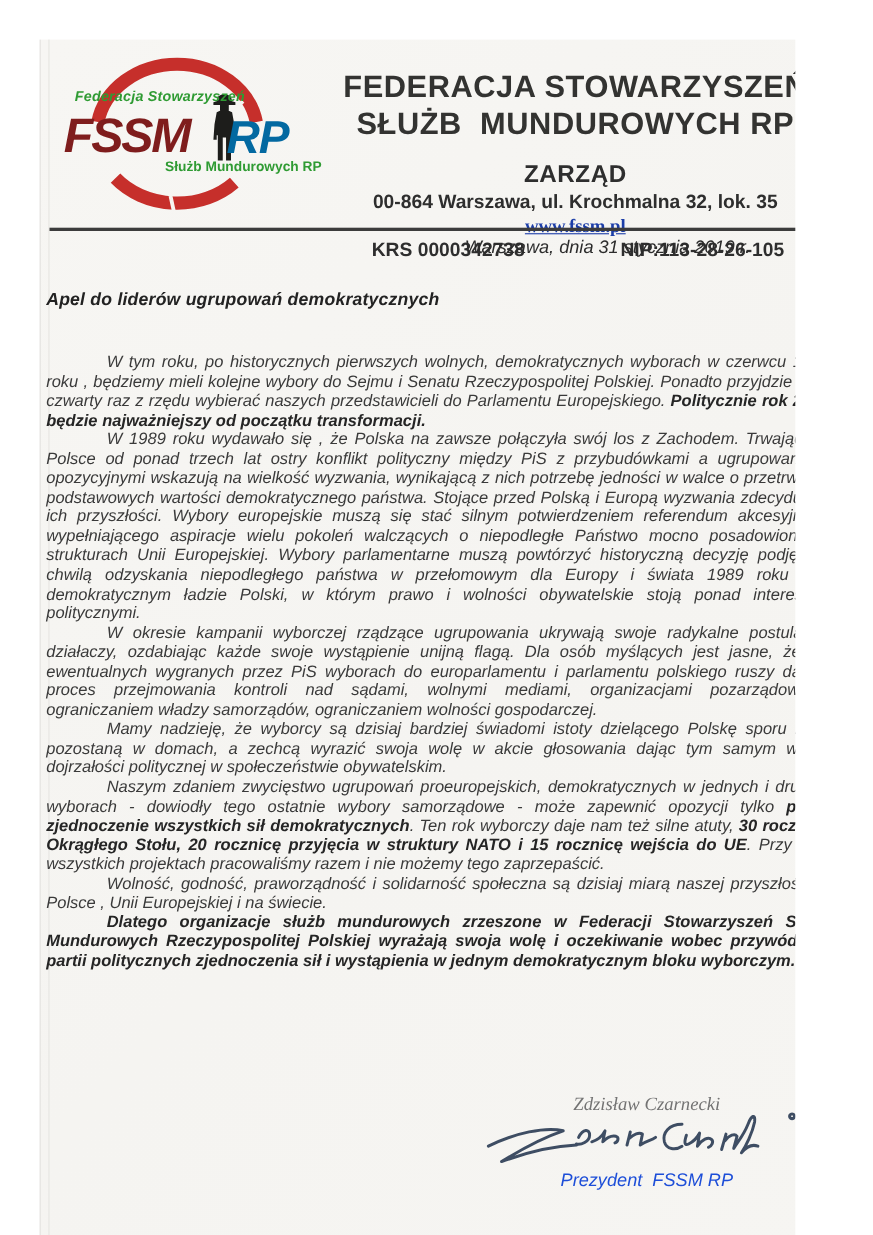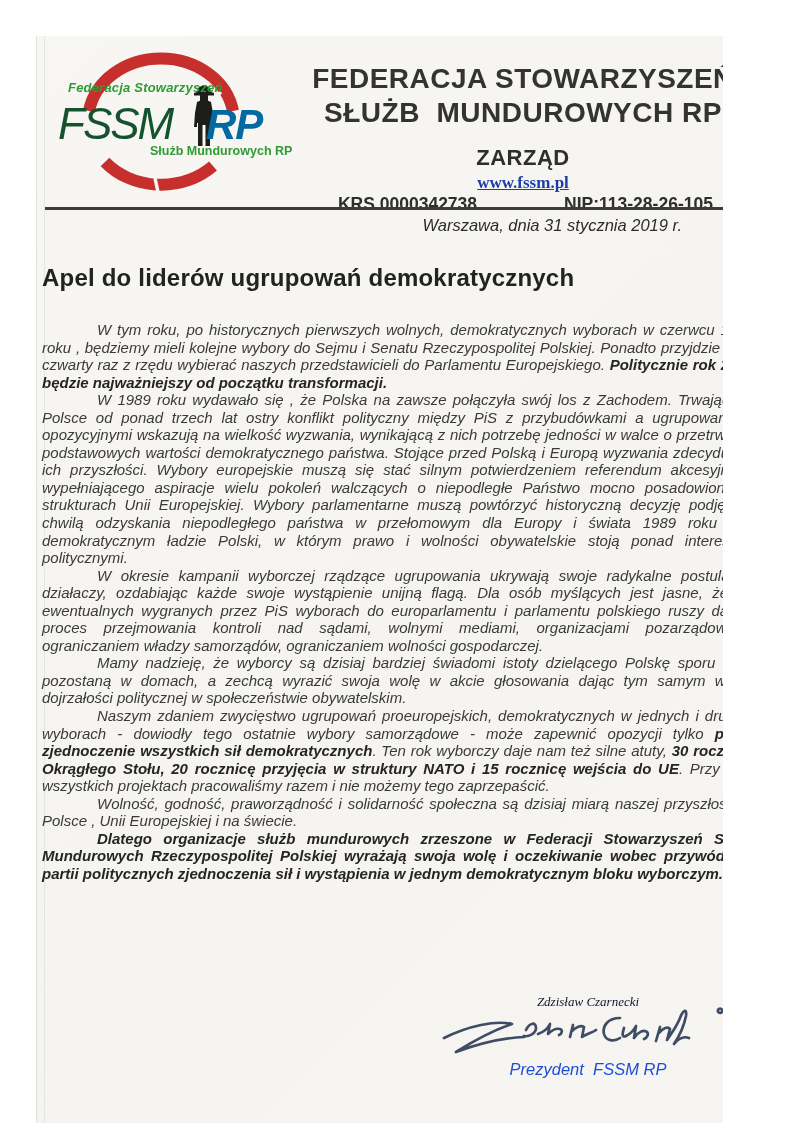--- a/index.html
+++ b/index.html
@@ -17,22 +17,22 @@
     content:"";position:absolute;left:7px;top:0;bottom:0;width:1px;background:#e6e5e1;
   }
   
   .logo{position:absolute;left:55px;top:50px;width:242px;height:146px;}
   .logo svg{position:absolute;left:0;top:0;}
   .logo-top{
     position:absolute;left:13px;top:30px;font-size:13px;font-weight:bold;font-style:italic;
     color:#2f9b33;white-space:nowrap;letter-spacing:.2px;
   }
   .logo-fssm{
-    position:absolute;left:3px;top:49px;font-size:44px;font-weight:normal;font-style:italic;
-    color:#14532d;letter-spacing:-2px;white-space:nowrap;
+    position:absolute;left:3px;top:49px;font-size:44px;font-weight:bold;font-style:italic;
+    color:#7f1d1d;letter-spacing:-2px;white-space:nowrap;
   }
   .logo-rp{
     position:absolute;left:151px;top:51px;font-size:42px;font-weight:bold;font-style:italic;
     color:#0369a1;letter-spacing:-1px;white-space:nowrap;
   }
   .logo-bottom{
     position:absolute;left:95px;top:94px;font-size:12.5px;font-weight:bold;
     color:#2f9b33;white-space:nowrap;
   }
   .org-block{
@@ -48,33 +48,33 @@
     color:#1c3ea8;text-decoration:underline;cursor:pointer;
   }
   .org-ids{display:flex;margin-top:1px;font-size:17.5px;font-weight:bold;}
   .rule{position:absolute;left:45px;top:207px;width:708px;height:2.5px;background:#3c3c3c;}
   .date-line{
     position:absolute;right:41px;top:216px;font-size:16.5px;font-style:italic;color:#2c2c2c;
     white-space:nowrap;
   }
   
   .letter-title{
-    position:absolute;left:42px;top:264px;margin:0;font-size:24px;font-weight:bold;
-    color:#222;letter-spacing:.2px;white-space:nowrap;
+    position:absolute;left:42px;top:264px;margin:0;font-size:16px;font-weight:bold;
+    font-style:italic;color:#222;letter-spacing:.2px;white-space:nowrap;
   }
   .letter-body{
     position:absolute;left:42px;top:321px;width:712px;color:#3a3a3a;
     font-size:15px;line-height:17.55px;font-style:italic;text-align:justify;
   }
   .body-para{margin:0;text-indent:55px;}
   .body-para .b{font-weight:bold;color:#252525;}
   
   .sig{position:absolute;left:432px;top:994px;width:312px;text-align:center;}
   .sig-name{
-    font-family:"Liberation Serif",serif;font-style:italic;font-size:13px;color:#0f172a;
+    font-family:"Liberation Serif",serif;font-style:italic;font-size:17px;color:#737373;
     white-space:nowrap;
   }
   .sig-scrawl{display:block;margin:-4px auto 0 auto;}
   .sig-role{font-size:16.5px;font-style:italic;color:#1d4ed8;white-space:pre;margin-top:-4px;}
 </style>
 </head>
 <body>
 
 <div class="page">
   <div class="paper"></div>
@@ -98,20 +98,21 @@
     <span class="logo-top">Federacja Stowarzyszeń</span>
     <span class="logo-fssm">FSSM</span>
     <span class="logo-rp">RP</span>
     <span class="logo-bottom">Służb Mundurowych RP</span>
   </div>
 
   <header class="org-block">
     <div class="org-name">FEDERACJA STOWARZYSZEŃ</div>
     <div class="org-name">SŁUŻB  MUNDUROWYCH RP</div>
     <div class="org-unit">ZARZĄD</div>
+    <div class="org-address">00-864 Warszawa, ul. Krochmalna 32, lok. 35</div>
     <div class="org-links">
       <span class="cell"><a class="link">www.fssm.pl</a></span>
     </div>
     <div class="org-ids">
       <span class="cell">KRS 0000342738</span>
       <span class="cell">NIP:113-28-26-105</span>
     </div>
   </header>
 
   <div class="rule"></div>

